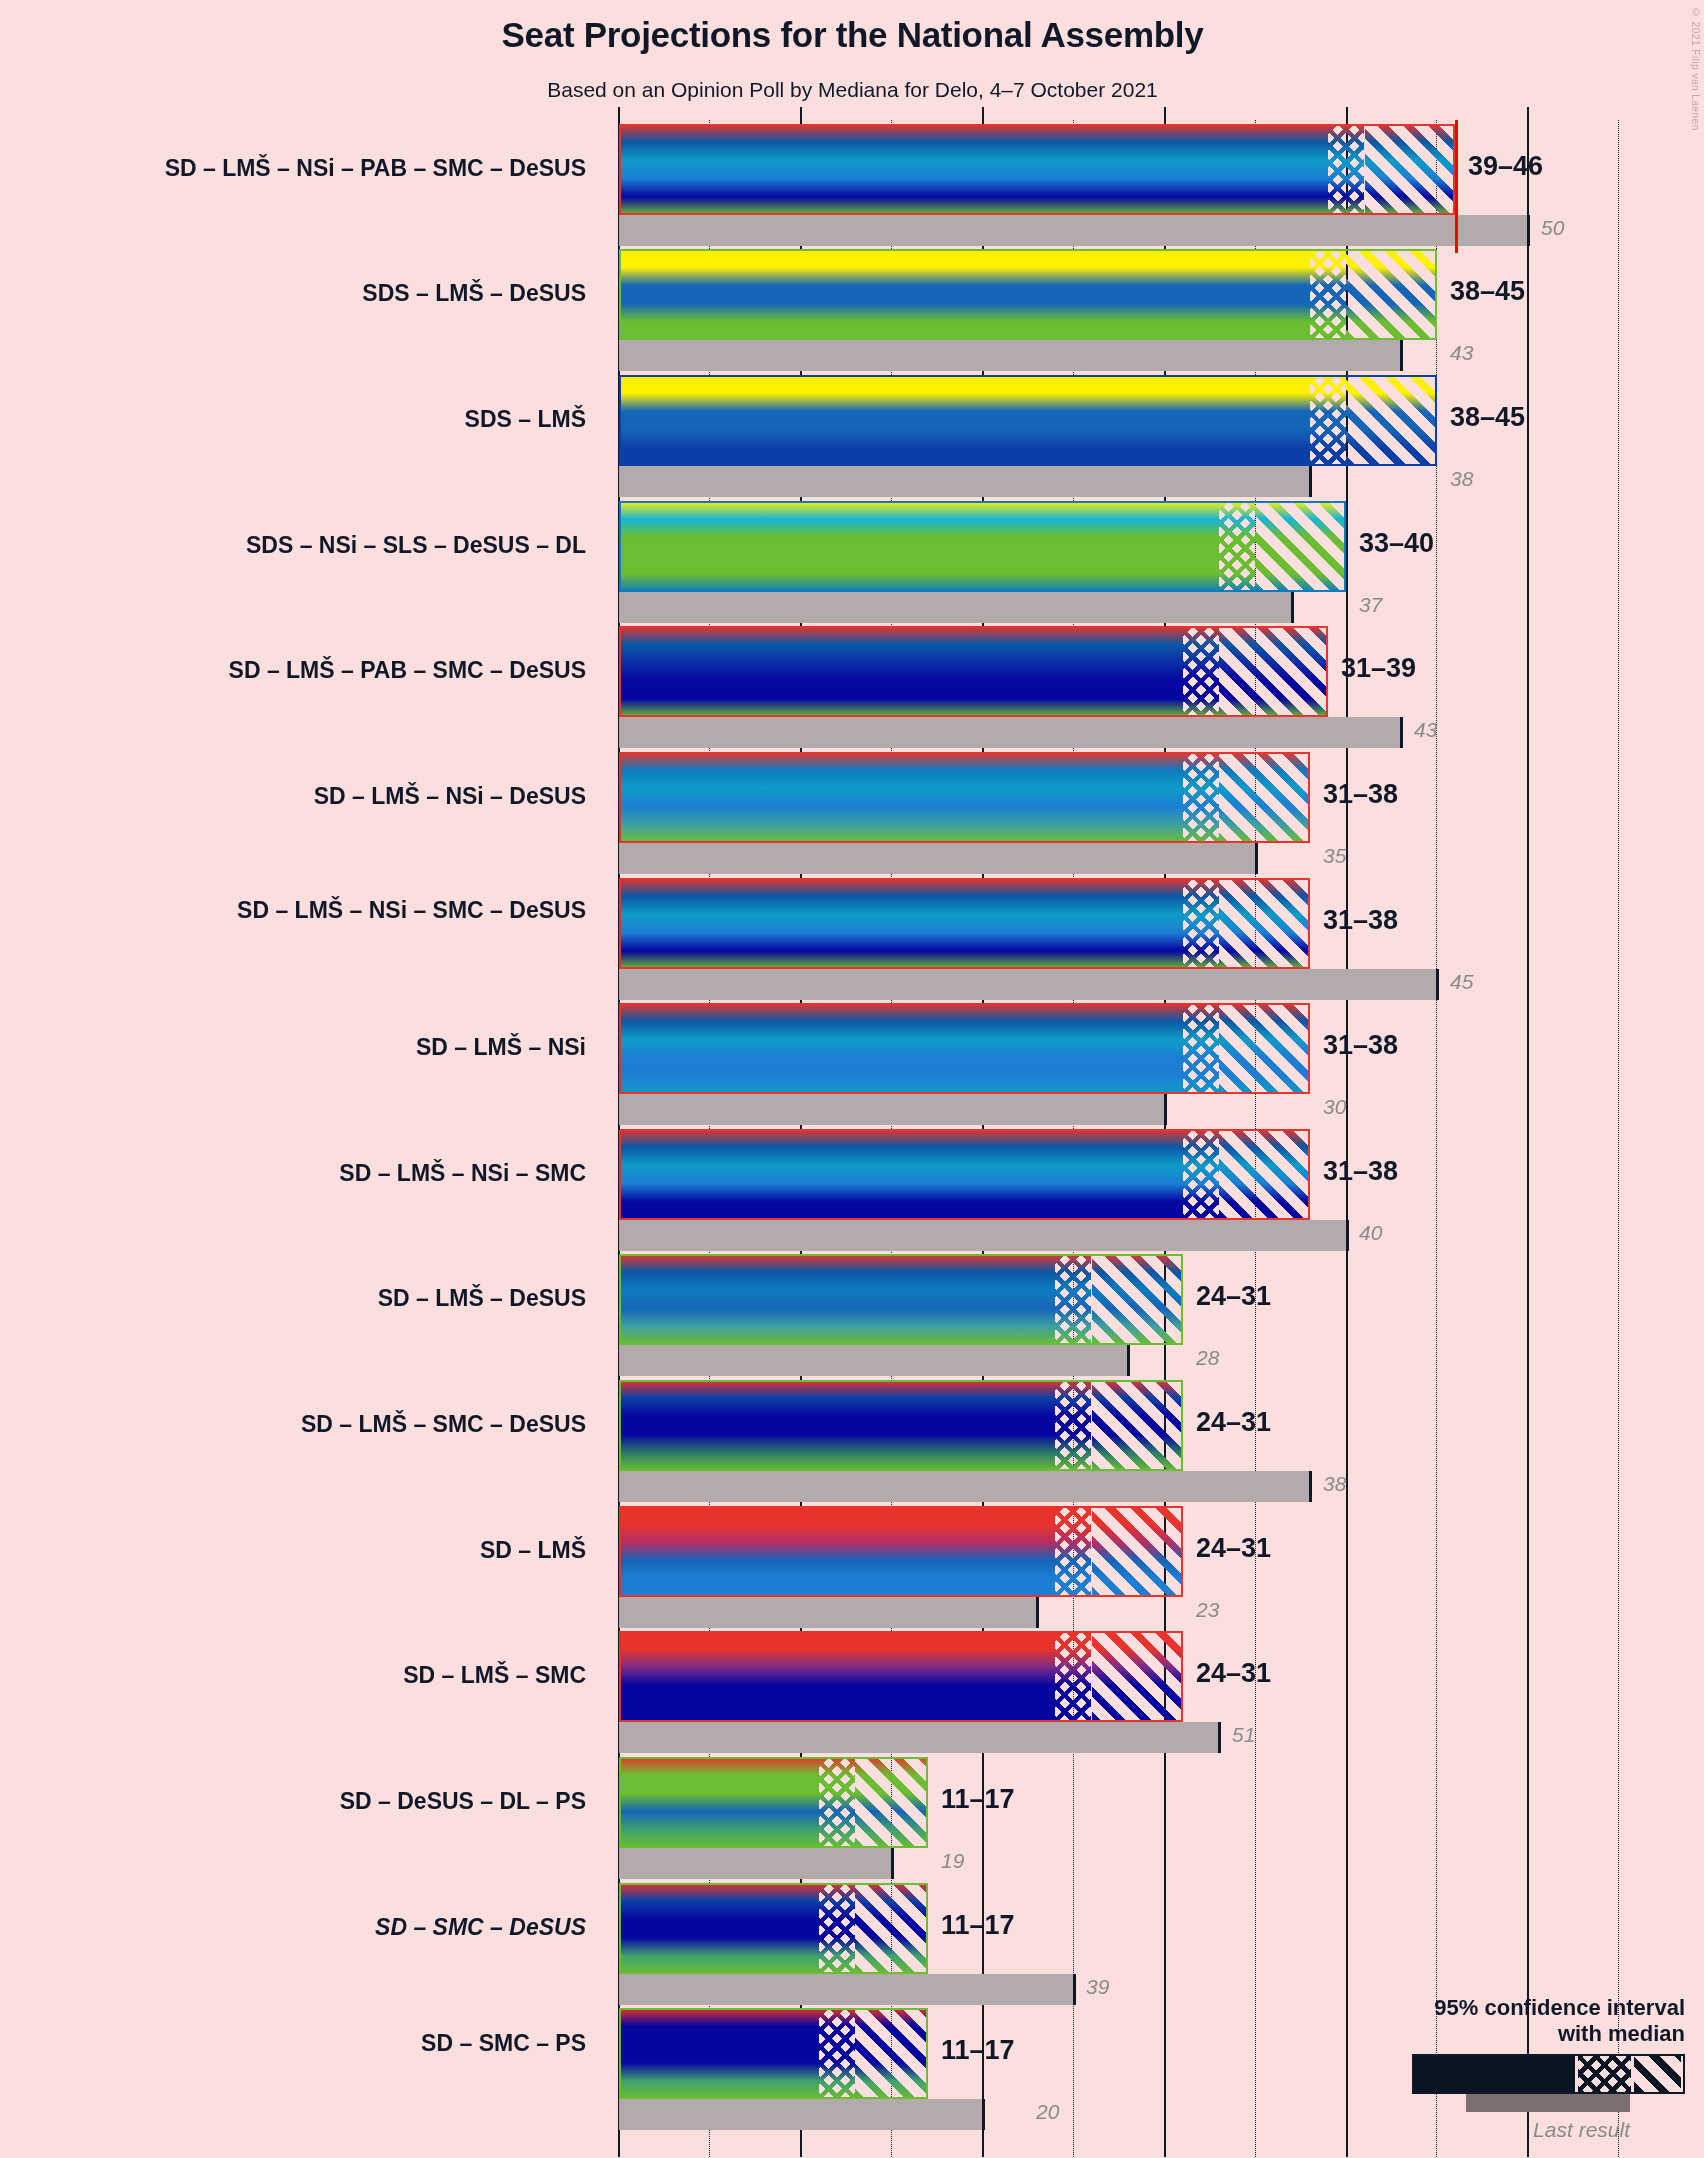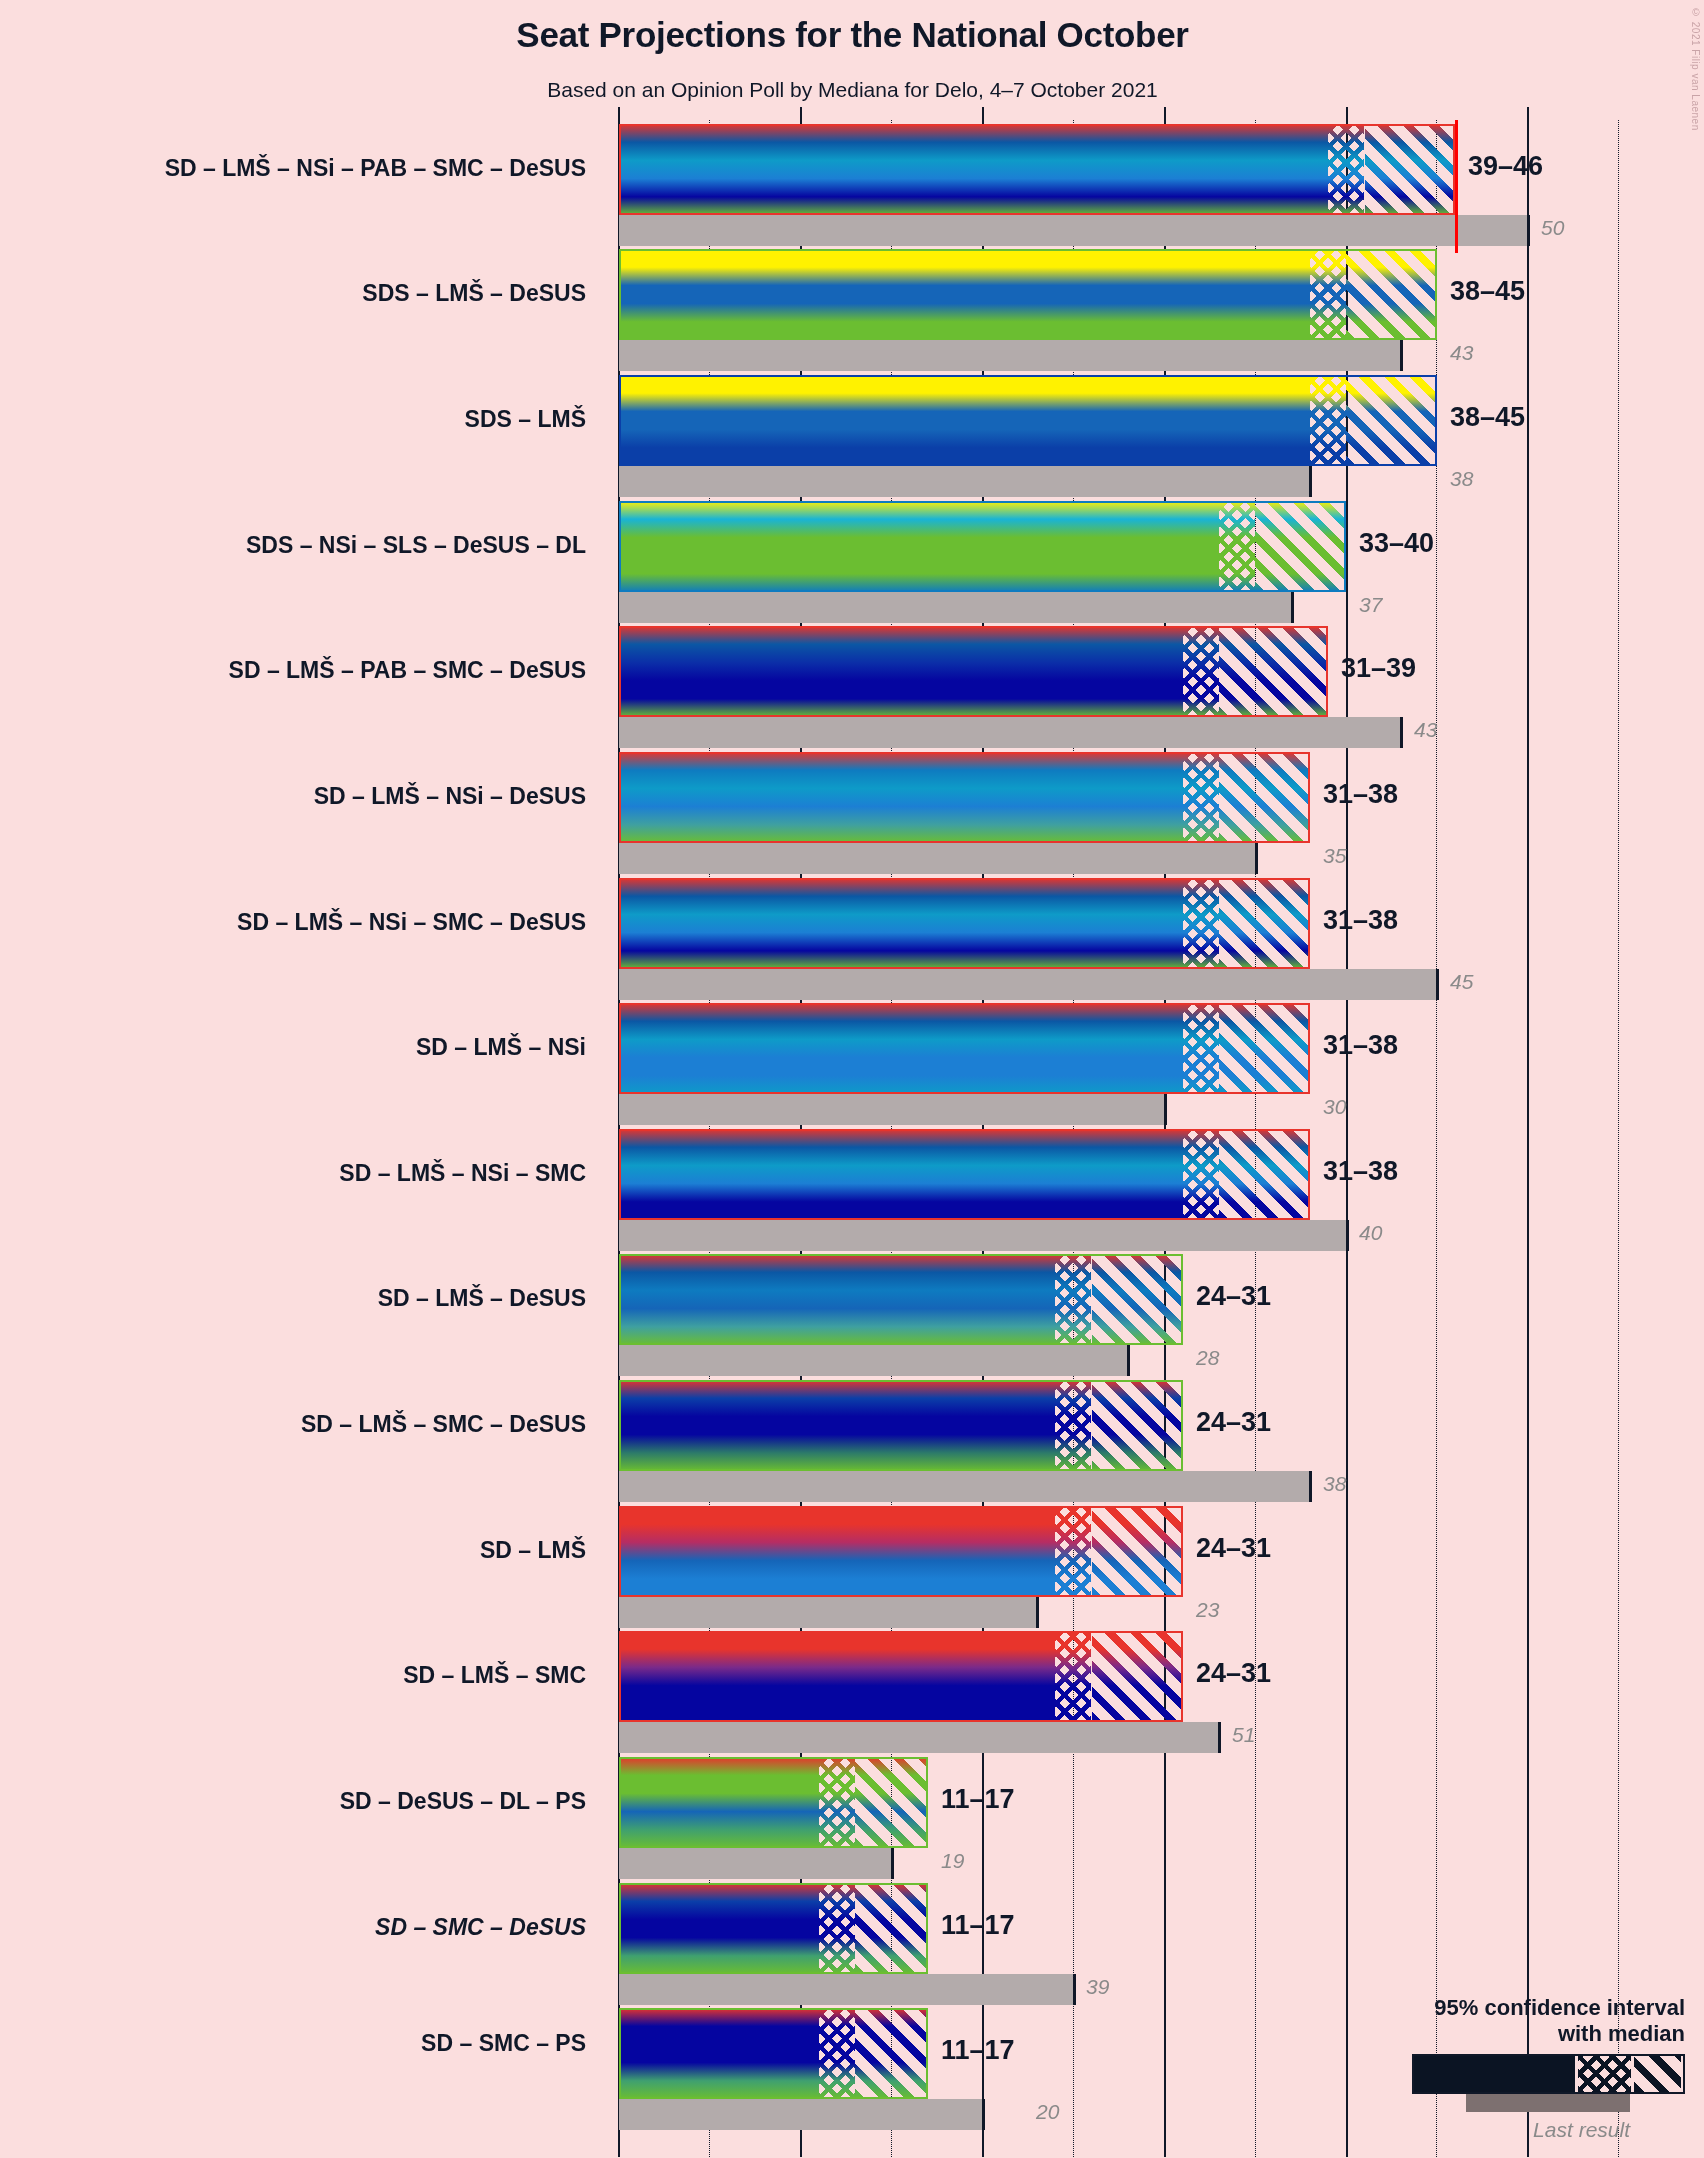--- a/index.html
+++ b/index.html
@@ -114,21 +114,21 @@
   .legend .lrbar{
     position:absolute;right:55px;width:164px;height:18px;background:#7D7070;
   }
   .legend .l2{font-size:21px;font-style:italic;color:#8A8A8A;margin-top:3.6px;padding-right:55px;}
 </style>
 </head>
 <body>
 
 <div class="copyright">© 2021 Filip van Laenen</div>
 
-<div class="title">Seat Projections for the National October</div>
+<div class="title">Seat Projections for the National Assembly</div>
 <div class="subtitle">Based on an Opinion Poll by Mediana for Delo, 4–7 October 2021</div>
 
 <div id="plot">
     <div class="gridline" style="left: 618px;"></div>
     <div class="gridline" style="left: 618px; top: 107px; height: 14.5px;"></div>
     <div class="gridline dotted" style="left: 709px;"></div>
     <div class="gridline" style="left: 800px;"></div>
     <div class="gridline" style="left: 800px; top: 107px; height: 14.5px;"></div>
     <div class="gridline dotted" style="left: 891px;"></div>
     <div class="gridline" style="left: 982px;"></div>
@@ -227,21 +227,21 @@
           <div class="ci" style="left: 600px; width: 91px; background: linear-gradient(rgb(232, 52, 44) 0%, rgb(14, 123, 192) 20%, rgb(14, 155, 200) 40%, rgb(28, 127, 212) 60%, rgb(63, 160, 160) 80%, rgb(107, 190, 49) 100%); mask-image: repeating-linear-gradient(45deg, rgb(0, 0, 0) 0px, rgb(0, 0, 0) 7.3px, transparent 7.3px, transparent 18px);"></div>
           <div class="frame" style="width: 691px; border-color: rgb(232, 52, 44);"></div>
         </div>
       </div>
       <div class="lastresult" style="left: 619px; top: 91px; width: 636px;"></div>
       <div class="lrtick" style="left: 1255px; top: 91px; height: 31px;"></div>
       <div class="valrange" style="left: 1323px; top: 29px;">31–38</div>
       <div class="lrvalue" style="left: 1323px; top: 93px;">35</div>
     </div>
     <div class="row" style="top: 878px; height: 122px;">
-      <div class="rowlabel" style="top: 33px;">SD – LMŠ – NSi – SMC – DeSUS</div>
+      <div class="rowlabel" style="top: 21px;">SD – LMŠ – NSi – SMC – DeSUS</div>
       <div class="barwrap" style="top: 0px; width: 691px; height: 91px;">
         <div class="bar" style="width: 691px;">
           <div class="fill" style="width: 564px; background: linear-gradient(rgb(232, 52, 44) 0%, rgb(11, 87, 164) 20%, rgb(14, 155, 200) 40%, rgb(28, 127, 212) 60%, rgb(5, 5, 160) 80%, rgb(107, 190, 49) 100%);"></div>
           <div class="ci" style="left: 564px; width: 36px; background: linear-gradient(rgb(232, 52, 44) 0%, rgb(11, 87, 164) 20%, rgb(14, 155, 200) 40%, rgb(28, 127, 212) 60%, rgb(5, 5, 160) 80%, rgb(107, 190, 49) 100%); mask-image: repeating-linear-gradient(45deg, rgb(0, 0, 0) 0px, rgb(0, 0, 0) 4.5px, transparent 4.5px, transparent 11.8px), repeating-linear-gradient(-45deg, rgb(0, 0, 0) 0px, rgb(0, 0, 0) 4.5px, transparent 4.5px, transparent 11.8px);"></div>
           <div class="ci" style="left: 600px; width: 91px; background: linear-gradient(rgb(232, 52, 44) 0%, rgb(11, 87, 164) 20%, rgb(14, 155, 200) 40%, rgb(28, 127, 212) 60%, rgb(5, 5, 160) 80%, rgb(107, 190, 49) 100%); mask-image: repeating-linear-gradient(45deg, rgb(0, 0, 0) 0px, rgb(0, 0, 0) 7.3px, transparent 7.3px, transparent 18px);"></div>
           <div class="frame" style="width: 691px; border-color: rgb(232, 52, 44);"></div>
         </div>
       </div>
       <div class="lastresult" style="left: 619px; top: 91px; width: 818px;"></div>
       <div class="lrtick" style="left: 1436px; top: 91px; height: 31px;"></div>

